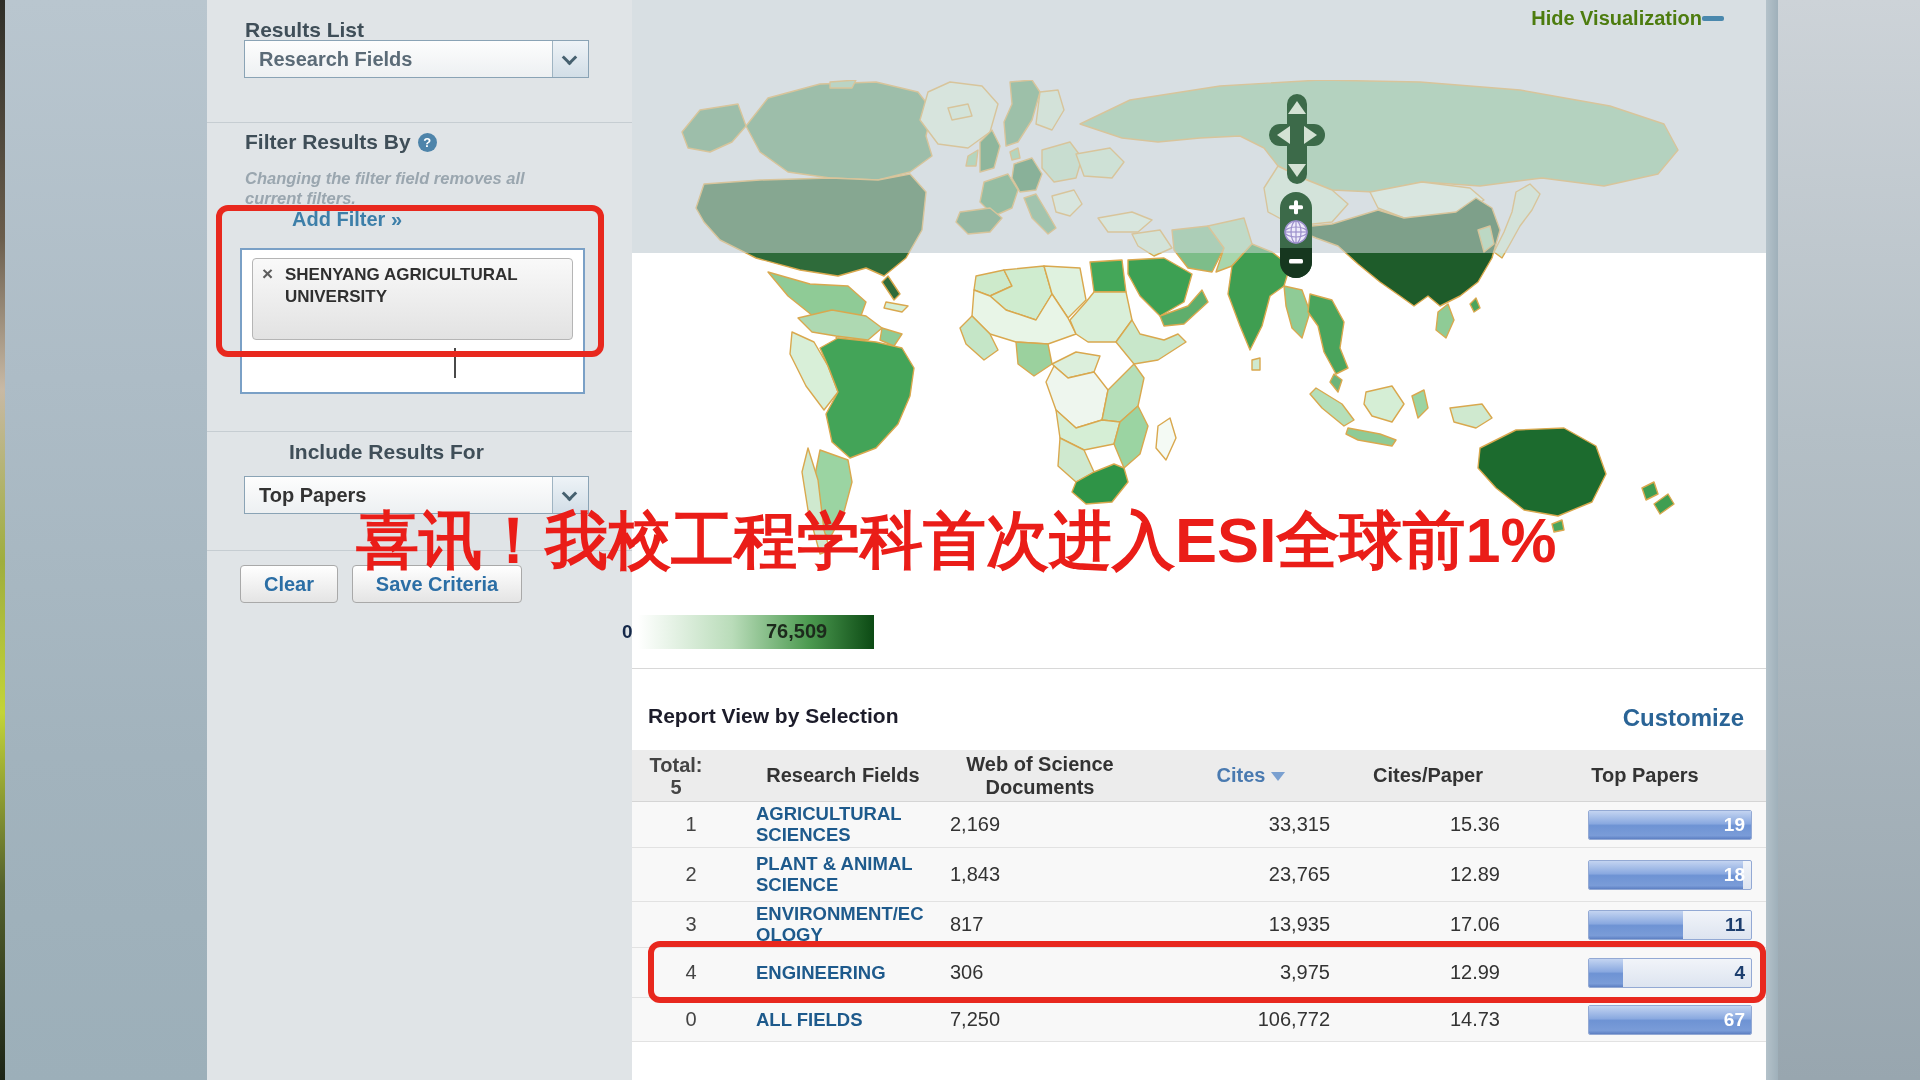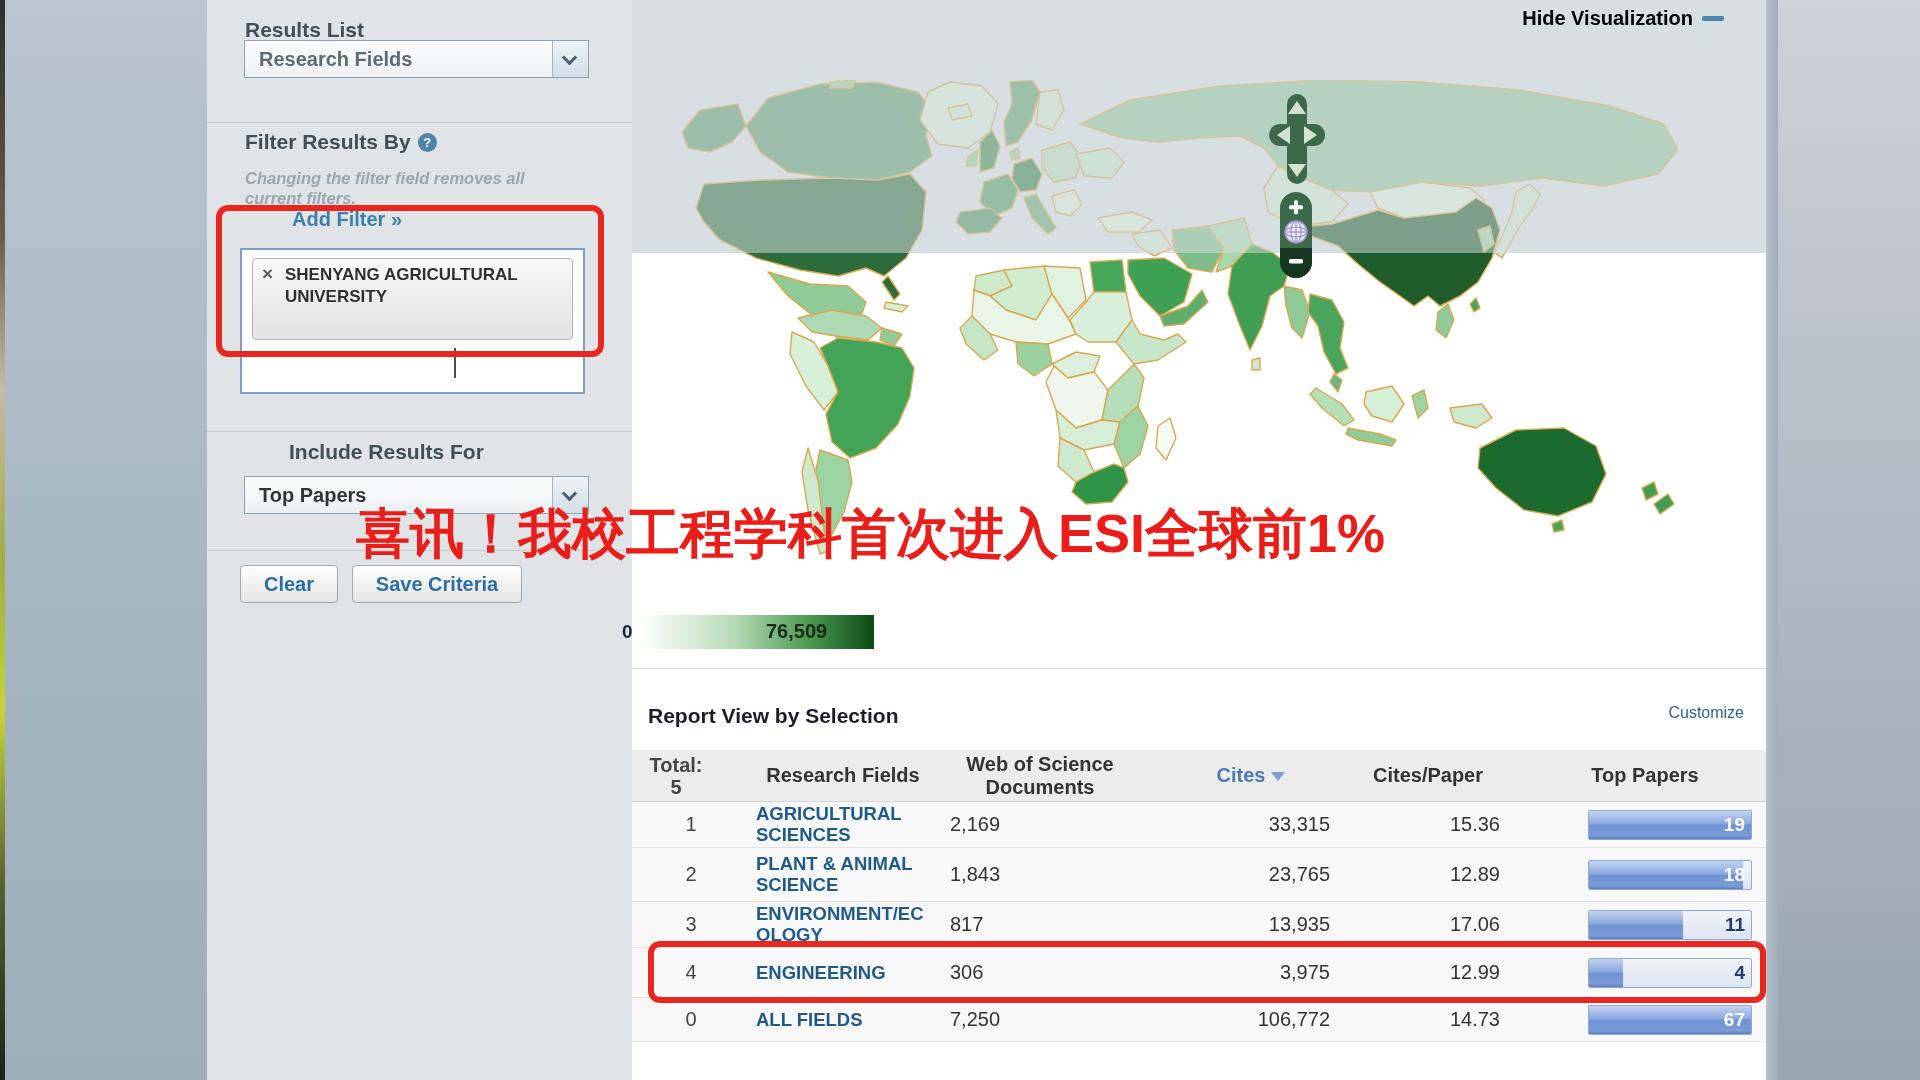--- a/index.html
+++ b/index.html
@@ -46,31 +46,31 @@
     display:flex; align-items:center; justify-content:center; cursor:pointer; }
 
   
   #main { left:632px; top:0; width:1134px; height:1080px; background:#fff; }
   #map-band { position:absolute; left:0; top:0; width:1134px; height:253px; background:#d9e0e4; }
   #world-map { position:absolute; left:48px; top:80px; width:1040px; height:500px; }
   #world-map path { stroke:#d9a84e; stroke-width:1.4; stroke-linejoin:round; }
   #map-mute { position:absolute; left:0; top:0; width:1134px; height:253px;
     background:rgba(215,222,227,0.52); }
   #map-title { position:absolute; left:16px; top:7px; font-size:20px; font-weight:bold; color:#6b7984; }
-  #hide-viz { position:absolute; right:42px; top:7px; font-size:20px; font-weight:bold; color:#000000;
-    display:flex; align-items:center; gap:9px; cursor:pointer; }
+  #hide-viz { position:absolute; right:42px; top:7px; font-size:20px; font-weight:bold; color:#4d7c0f;
+    display:flex; align-items:center; cursor:pointer; }
   #hide-viz .dash { width:22px; height:5px; background:#4a88ad; border-radius:2px; }
   #legend { position:absolute; left:-10px; top:615px; display:flex; align-items:center; }
   #legend .min { font-size:19px; font-weight:bold; color:#15284a; width:14px; }
   #legend .bar { position:relative; width:236px; height:34px; margin-left:2px;
     background:linear-gradient(90deg,#ffffff 0%,#b9dcb9 40%,#4d9b51 72%,#0c4a14 100%); }
   #legend .max { position:absolute; left:128px; top:5px; font-size:20px; font-weight:bold; color:#1c2a1c; }
   #report-div { position:absolute; left:0; top:668px; width:1134px; height:1px; background:#d8d8d8; }
   #report-title { position:absolute; left:16px; top:704px; font-size:21px; font-weight:bold; color:#1c1c2a; }
-  #customize { position:absolute; right:22px; top:704px; font-size:16px; font-weight:normal; color:#2a6496; cursor:pointer; }
+  #customize { position:absolute; right:22px; top:704px; font-size:24px; font-weight:bold; color:#2a6496; cursor:pointer; }
 
   
   #rtable { position:absolute; left:0; top:750px; width:1134px; font-size:20px; color:#333; }
   .trow { display:flex; align-items:center; border-bottom:1px solid #e2e2e2; background:#f8f8f8; }
   .trow.thead { height:52px; background:#ececec; border-bottom:1px solid #d5d5d5; font-weight:bold; }
   .c-rank { width:88px; text-align:center; padding-left:30px; color:#444; }
   .thead .c-rank { padding-left:0; display:flex; flex-direction:column; align-items:center; line-height:22px; }
   .c-field { width:230px; padding-left:36px; padding-right:22px; }
   .trow .c-field a { color:#1e5a8c; font-weight:bold; font-size:18.5px; line-height:21px;
     text-decoration:none; overflow-wrap:break-word; word-wrap:break-word; display:inline-block; max-width:172px; }
@@ -92,21 +92,21 @@
   .bar-label.dark { color:#1d3e6e; }
 
   
   #pan-ctl { left:637px; top:94px; }
   #zoom-ctl { left:648px; top:192px; }
 
   
   .red-box { border:6px solid #e8281e; border-radius:12px; z-index:50; }
   #red-box-filter { left:216px; top:205px; width:388px; height:152px; }
   #red-box-row { left:648px; top:941px; width:1118px; height:62px; }
-  #headline { left:356px; top:498px; font-size:54px; font-weight:bold; color:#ea1d18;
+  #headline { left:356px; top:498px; font-size:63px; font-weight:bold; color:#ea1d18;
     white-space:nowrap; z-index:60; letter-spacing:0px; }
 </style>
 </head>
 <body>
 
 <div id="left-strip" class="abs">
     <div class="edge"></div>
   </div>
 <div id="right-strip" class="abs"></div>
 <div id="panel-edge" class="abs"></div>

